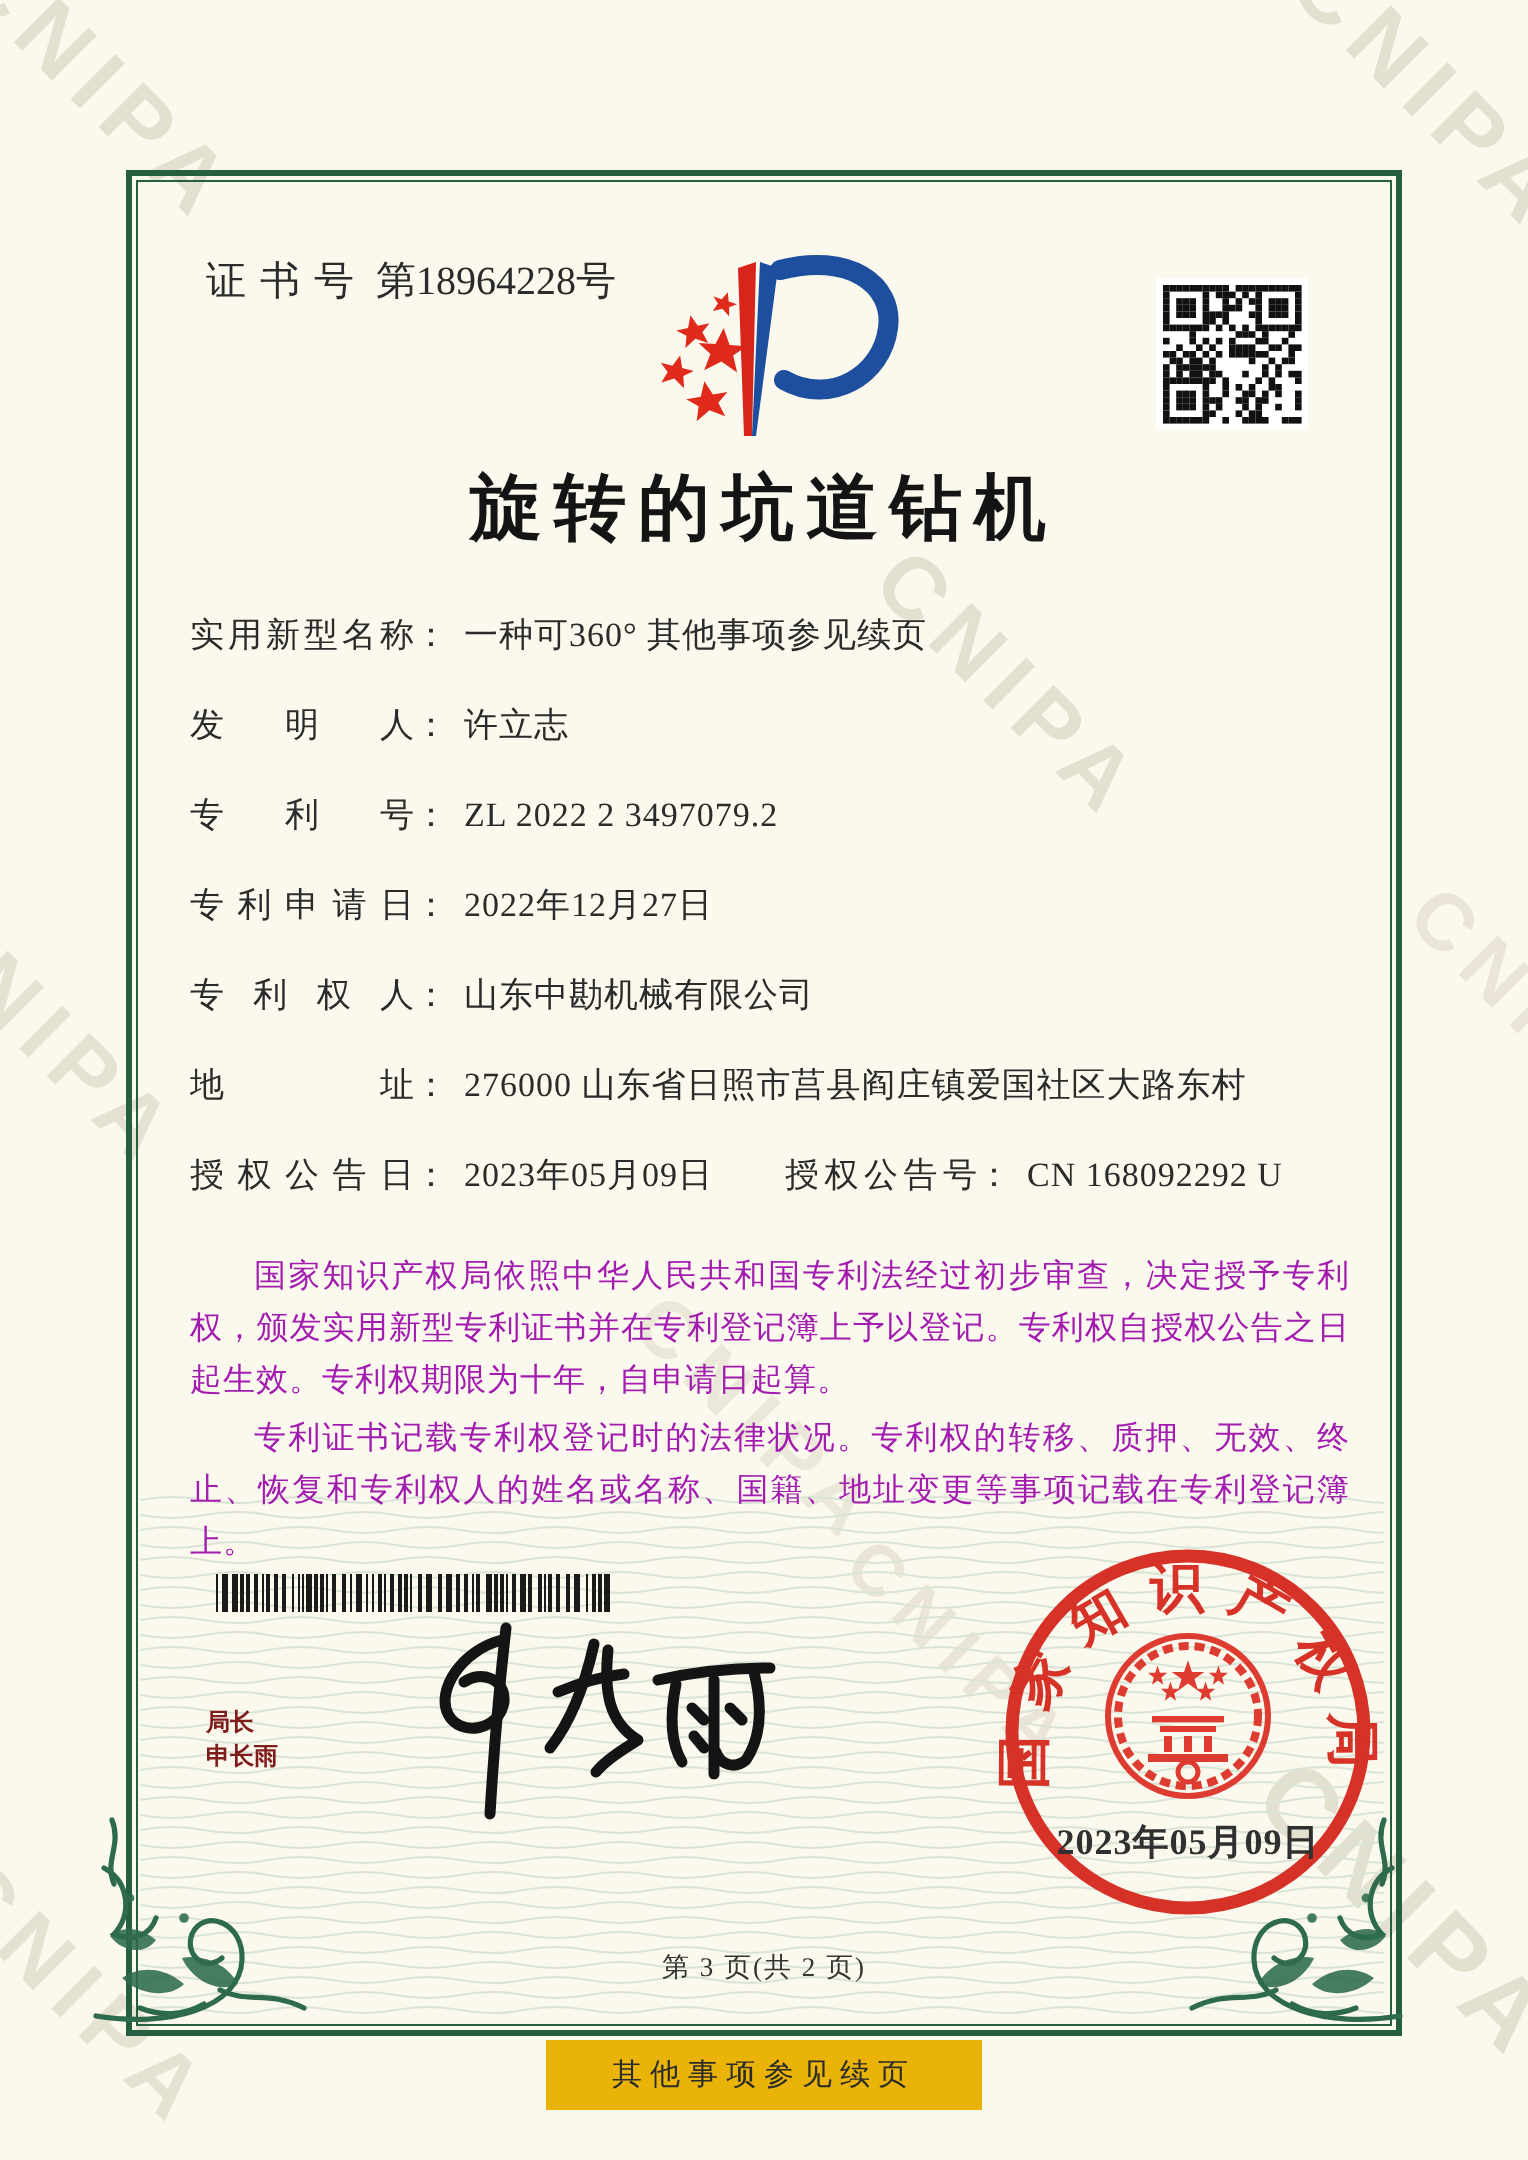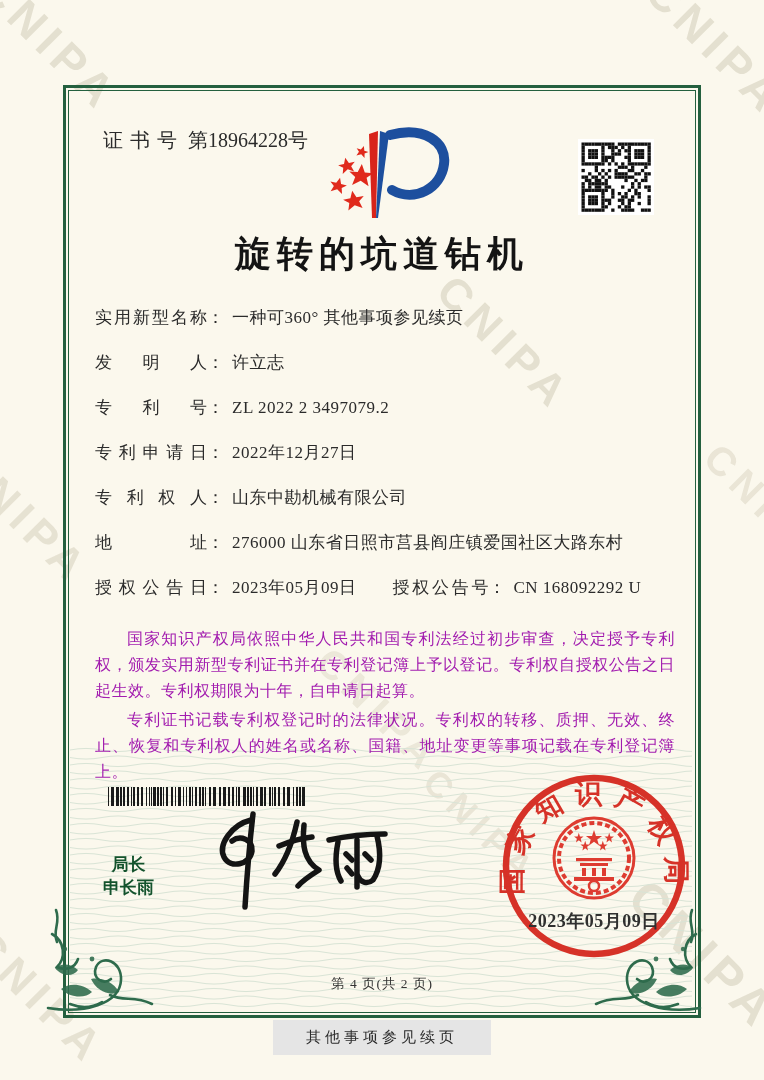--- a/index.html
+++ b/index.html
@@ -23,28 +23,28 @@
   .fields{position:absolute;left:95px;top:306px;width:590px;font-size:17px;color:#2b2b2b;}
   .frow{height:23px;margin-bottom:22px;white-space:nowrap;}
   .fl{display:inline-flex;justify-content:space-between;width:112px;vertical-align:bottom;}
   .fl2{display:inline-flex;justify-content:space-between;width:96px;margin-left:36px;vertical-align:bottom;}
   .fcolon{margin-right:8px;}
   .fval{letter-spacing:0.5px;}
   .paras{position:absolute;left:95px;top:626px;width:580px;font-size:16px;line-height:26px;color:#a21caf;}
   .paras p{margin:0 0 3px 0;text-indent:2em;text-align:justify;letter-spacing:0.5px;}
   .barcode{position:absolute;left:108px;top:787px;width:200px;height:19px;}
   .director{position:absolute;left:103px;top:853px;font-family:"Liberation Sans",sans-serif;
-            font-weight:bold;font-size:17px;color:#14532d;text-align:center;}
+            font-weight:bold;font-size:12px;color:#7f1d1d;}
   .director .nm{}
   .sig{position:absolute;left:205px;top:810px;width:200px;height:102px;}
   .seal{position:absolute;left:498px;top:770px;width:192px;height:192px;opacity:0.95;}
   .page-note{position:absolute;left:0;top:975px;width:764px;text-align:center;
              font-size:13.5px;color:#333;letter-spacing:1px;}
   .cont-note{position:absolute;left:0;top:1020px;width:764px;text-align:center;}
-  .cont-note span{display:inline-block;background:#e5e5e5;padding:8px 33px;font-size:15px;
+  .cont-note span{display:inline-block;background:#eab308;padding:8px 33px;font-size:15px;
                   letter-spacing:4px;color:#2b2b2b;}
   .orn{position:absolute;width:122px;height:120px;z-index:4;}
   .orn-br{left:586px;top:896px;}
   .orn-bl{left:40px;top:896px;transform:scaleX(-1);}
 </style>
 </head>
 <body>
 
 <div class="page">
 
@@ -552,20 +552,20 @@
         <rect x="-14" y="5" width="28" height="3"></rect>
         <rect x="-12" y="10" width="4" height="8"></rect>
           <rect x="-2" y="10" width="4" height="8"></rect>
           <rect x="8" y="10" width="4" height="8"></rect>
         <rect x="-20" y="19" width="40" height="4"></rect>
         <circle cy="28" r="5" fill="none" stroke="#dd3227" stroke-width="2.5"></circle>
       </g>
       <text x="96" y="157" text-anchor="middle" font-size="18" font-weight="bold" fill="#262626" letter-spacing="0.5">2023年05月09日</text>
     </svg>
 
-    <div class="page-note">第 4 页(共 2 页)</div>
+    <div class="page-note">第 3 页(共 2 页)</div>
 
     <div class="cont-note">
       <span>其他事项参见续页</span>
     </div>
 
   </div>
 </div>
 
 </body></html>

